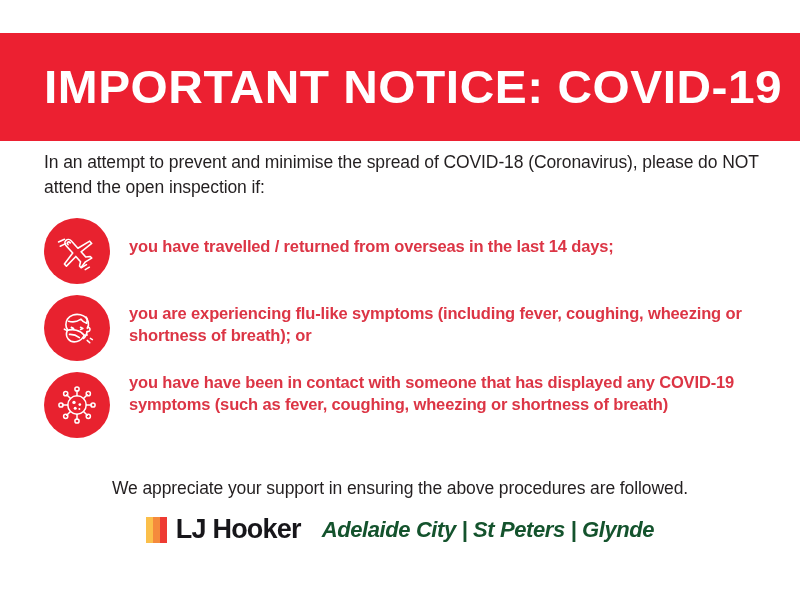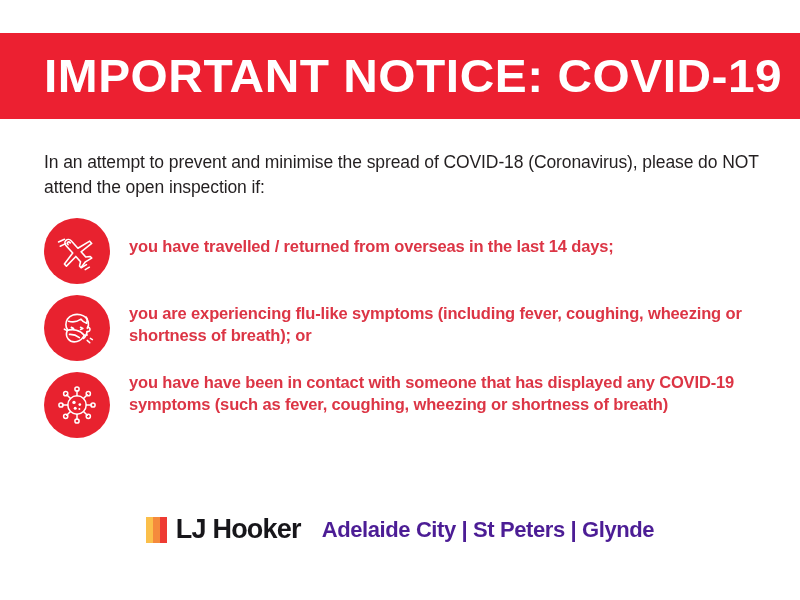--- a/index.html
+++ b/index.html
@@ -20,21 +20,21 @@
     background: #ffffff;
     box-sizing: border-box;
   }
 
   
   .banner {
     position: absolute;
     left: 0;
     top: 33px;
     width: 800px;
-    height: 86px;
+    height: 108px;
     background: #ec2031;
     display: flex;
     align-items: center;
   }
   .banner-title {
     color: #ffffff;
     font-family: "Liberation Sans Narrow", "Liberation Sans", sans-serif;
     font-weight: bold;
     font-size: 46px;
     letter-spacing: 0.5px;
@@ -129,25 +129,26 @@
   }
   .logo-word {
     color: #17161a;
     font-weight: bold;
     font-size: 27px;
     letter-spacing: -0.8px;
     line-height: 1;
     margin-right: 21px;
   }
   .office-names {
-    color: #4c1d95;
+    color: #14532d;
     font-weight: bold;
     font-size: 22px;
     letter-spacing: -0.4px;
     line-height: 1;
+    font-style: italic;
   }
 </style>
 </head>
 <body>
 
 <div class="poster">
 
   <div class="banner">
     <div class="banner-title">IMPORTANT NOTICE: COVID-19</div>
   </div>
@@ -251,20 +252,21 @@
             <circle cx="20.2" cy="25.2" r="1.5"></circle>
             <circle cx="24.4" cy="26.1" r="1"></circle>
           </g>
         </svg>
       </div>
       <div class="bullet-text">you have have been in contact with someone that has displayed any COVID-19 symptoms (such as fever, coughing, wheezing or shortness of breath)</div>
     </div>
 
   </div>
 
+  <div class="closing">We appreciate your support in ensuring the above procedures are followed.</div>
 
   <div class="footer">
     <div class="logo-bars">
       <span style="background:#fbbf4a"></span>
       <span style="background:#f58a3c"></span>
       <span style="background:#ee3b33"></span>
     </div>
     <div class="logo-word">LJ Hooker</div>
     <div class="office-names">Adelaide City | St Peters | Glynde</div>
   </div>

